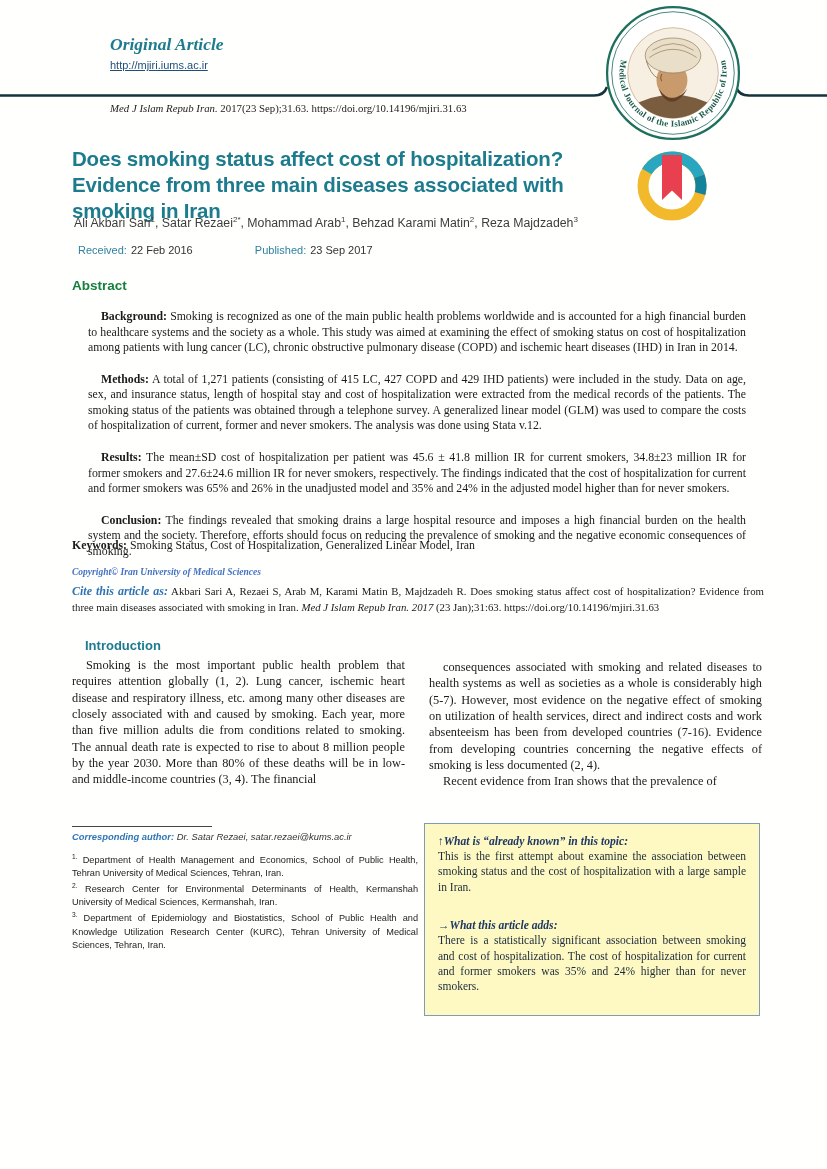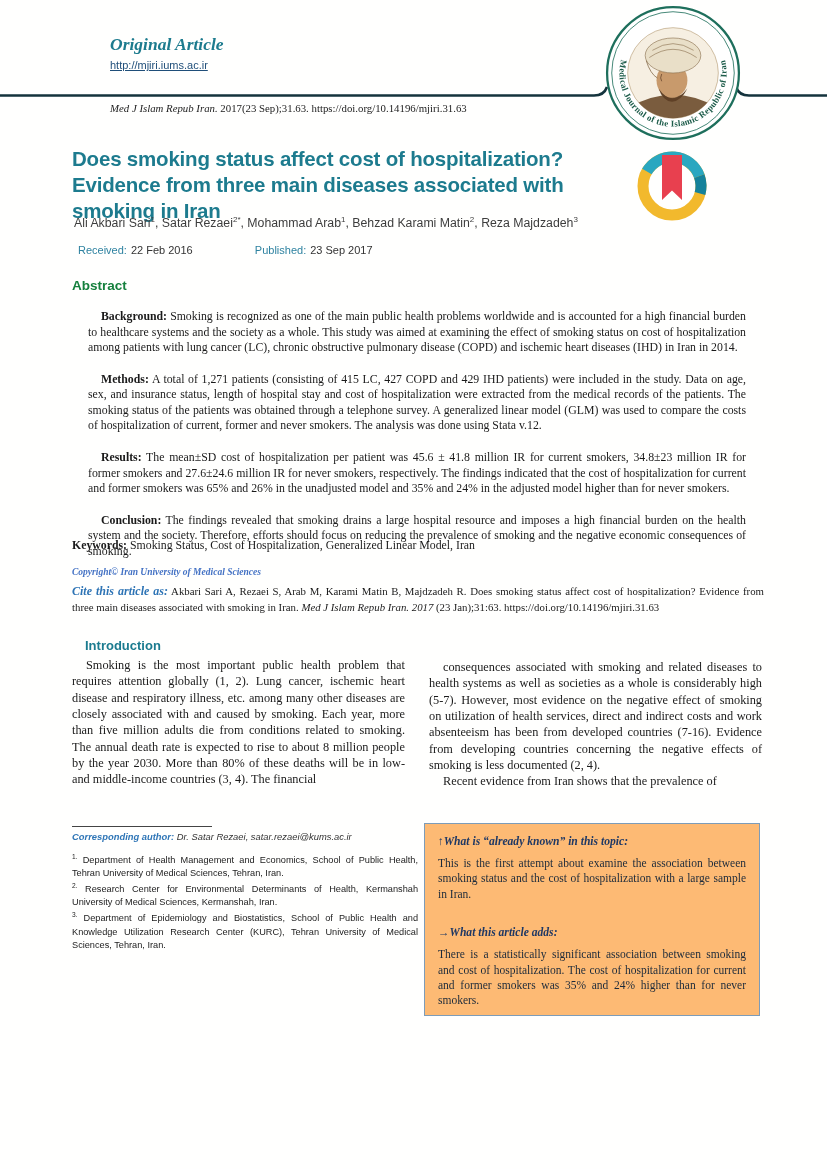--- a/index.html
+++ b/index.html
@@ -58,23 +58,23 @@
   .footnotes{left:72px;top:826px;width:346px;font-family:"Liberation Sans",sans-serif;}
   .fn-rule{width:140px;height:1px;background:#444;margin-bottom:4px;}
   .fn-corr{font-size:9.4px;font-style:italic;color:#333;}
   .fn-corr .fn-lbl{color:#2e75b6;font-weight:bold;}
   .fn-affils{margin-top:10px;font-size:9.2px;line-height:1.42;color:#222;text-align:justify;}
   .fn-affils .aff{margin-bottom:1px;}
   .fn-affils sup{font-size:6.6px;}
 
   
   .hlbox{left:424px;top:823px;width:336px;height:193px;border:1px solid #7d9cb8;
-         box-sizing:border-box;padding:11px 13px;background:#fdba74;}
+         box-sizing:border-box;padding:11px 13px;background:#fef9c3;}
   .hl-h{font-size:11.6px;font-weight:bold;font-style:italic;color:#1f3864;margin:0;}
-  .hl-p{font-size:11.5px;line-height:1.34;text-align:justify;color:#1c2a3a;margin:8px 0 0 0;}
+  .hl-p{font-size:11.5px;line-height:1.34;text-align:justify;color:#1c2a3a;margin:1px 0 0 0;}
   .hl-gap{height:24px;}
 </style>
 </head>
 <body>
 
 <div class="page">
 
   <div class="abs hdr">
     <div class="hdr-type">Original Article</div>
     <div><span class="hdr-url">http://mjiri.iums.ac.ir</span></div>

